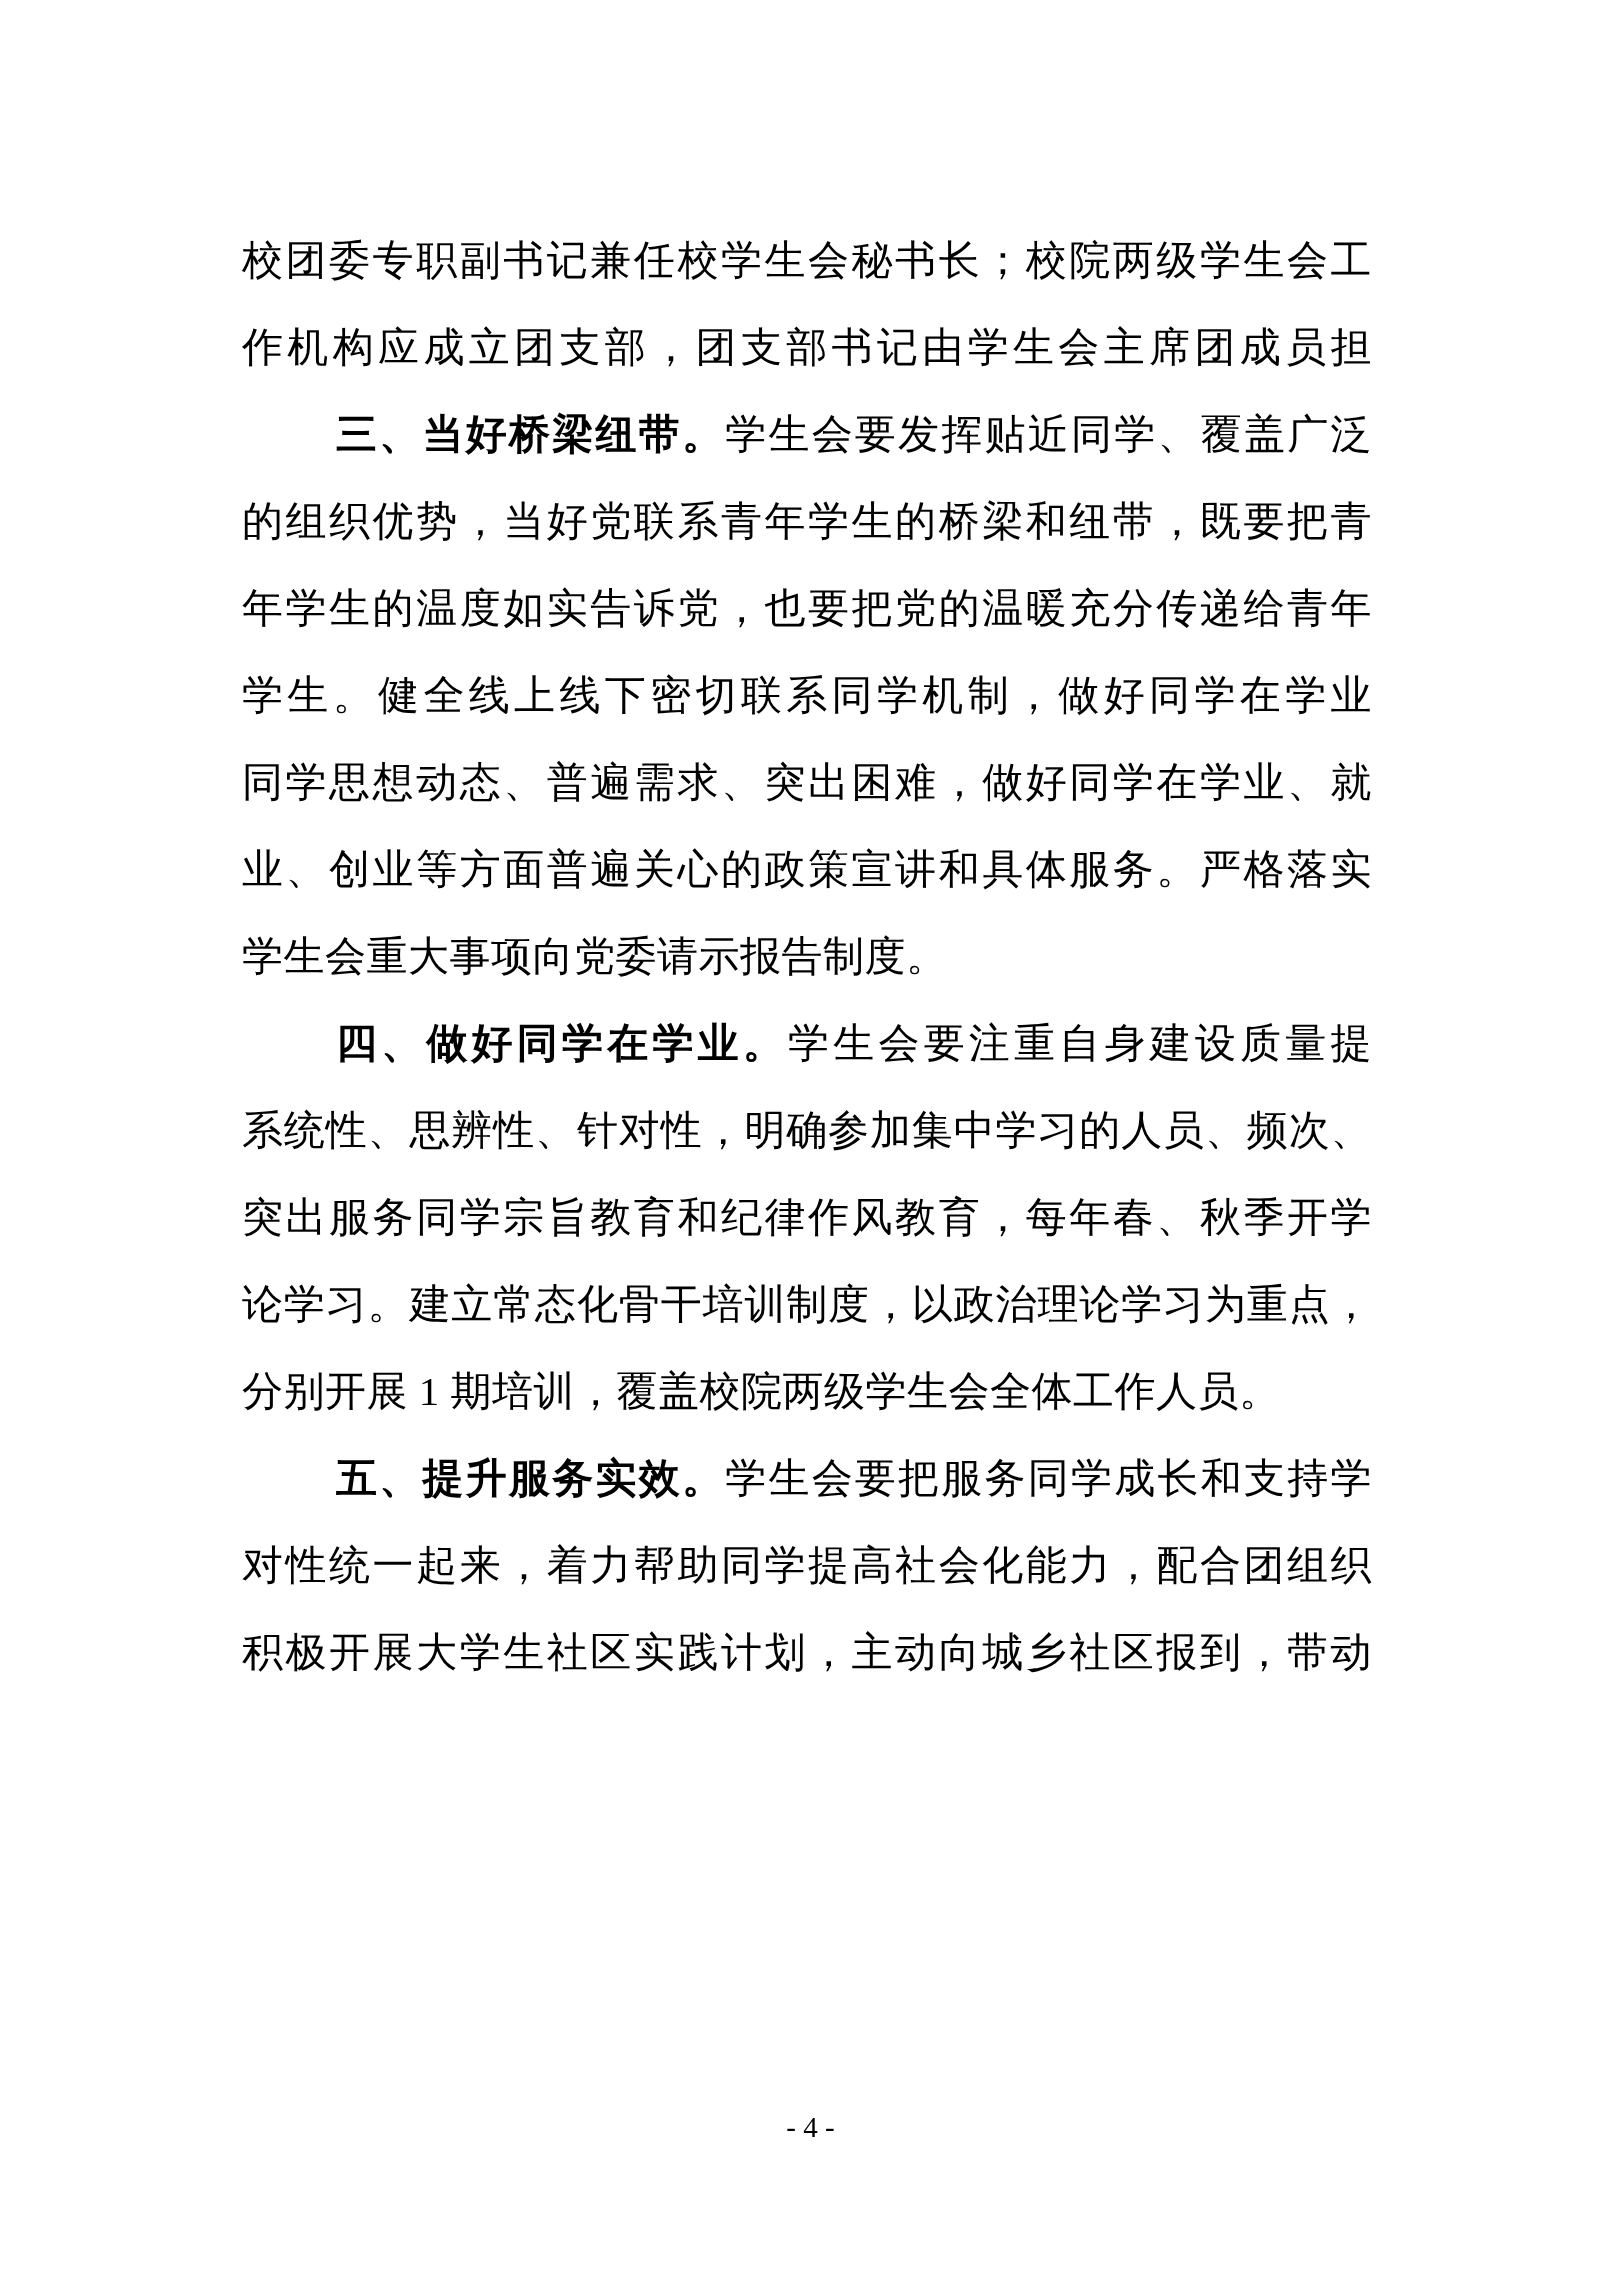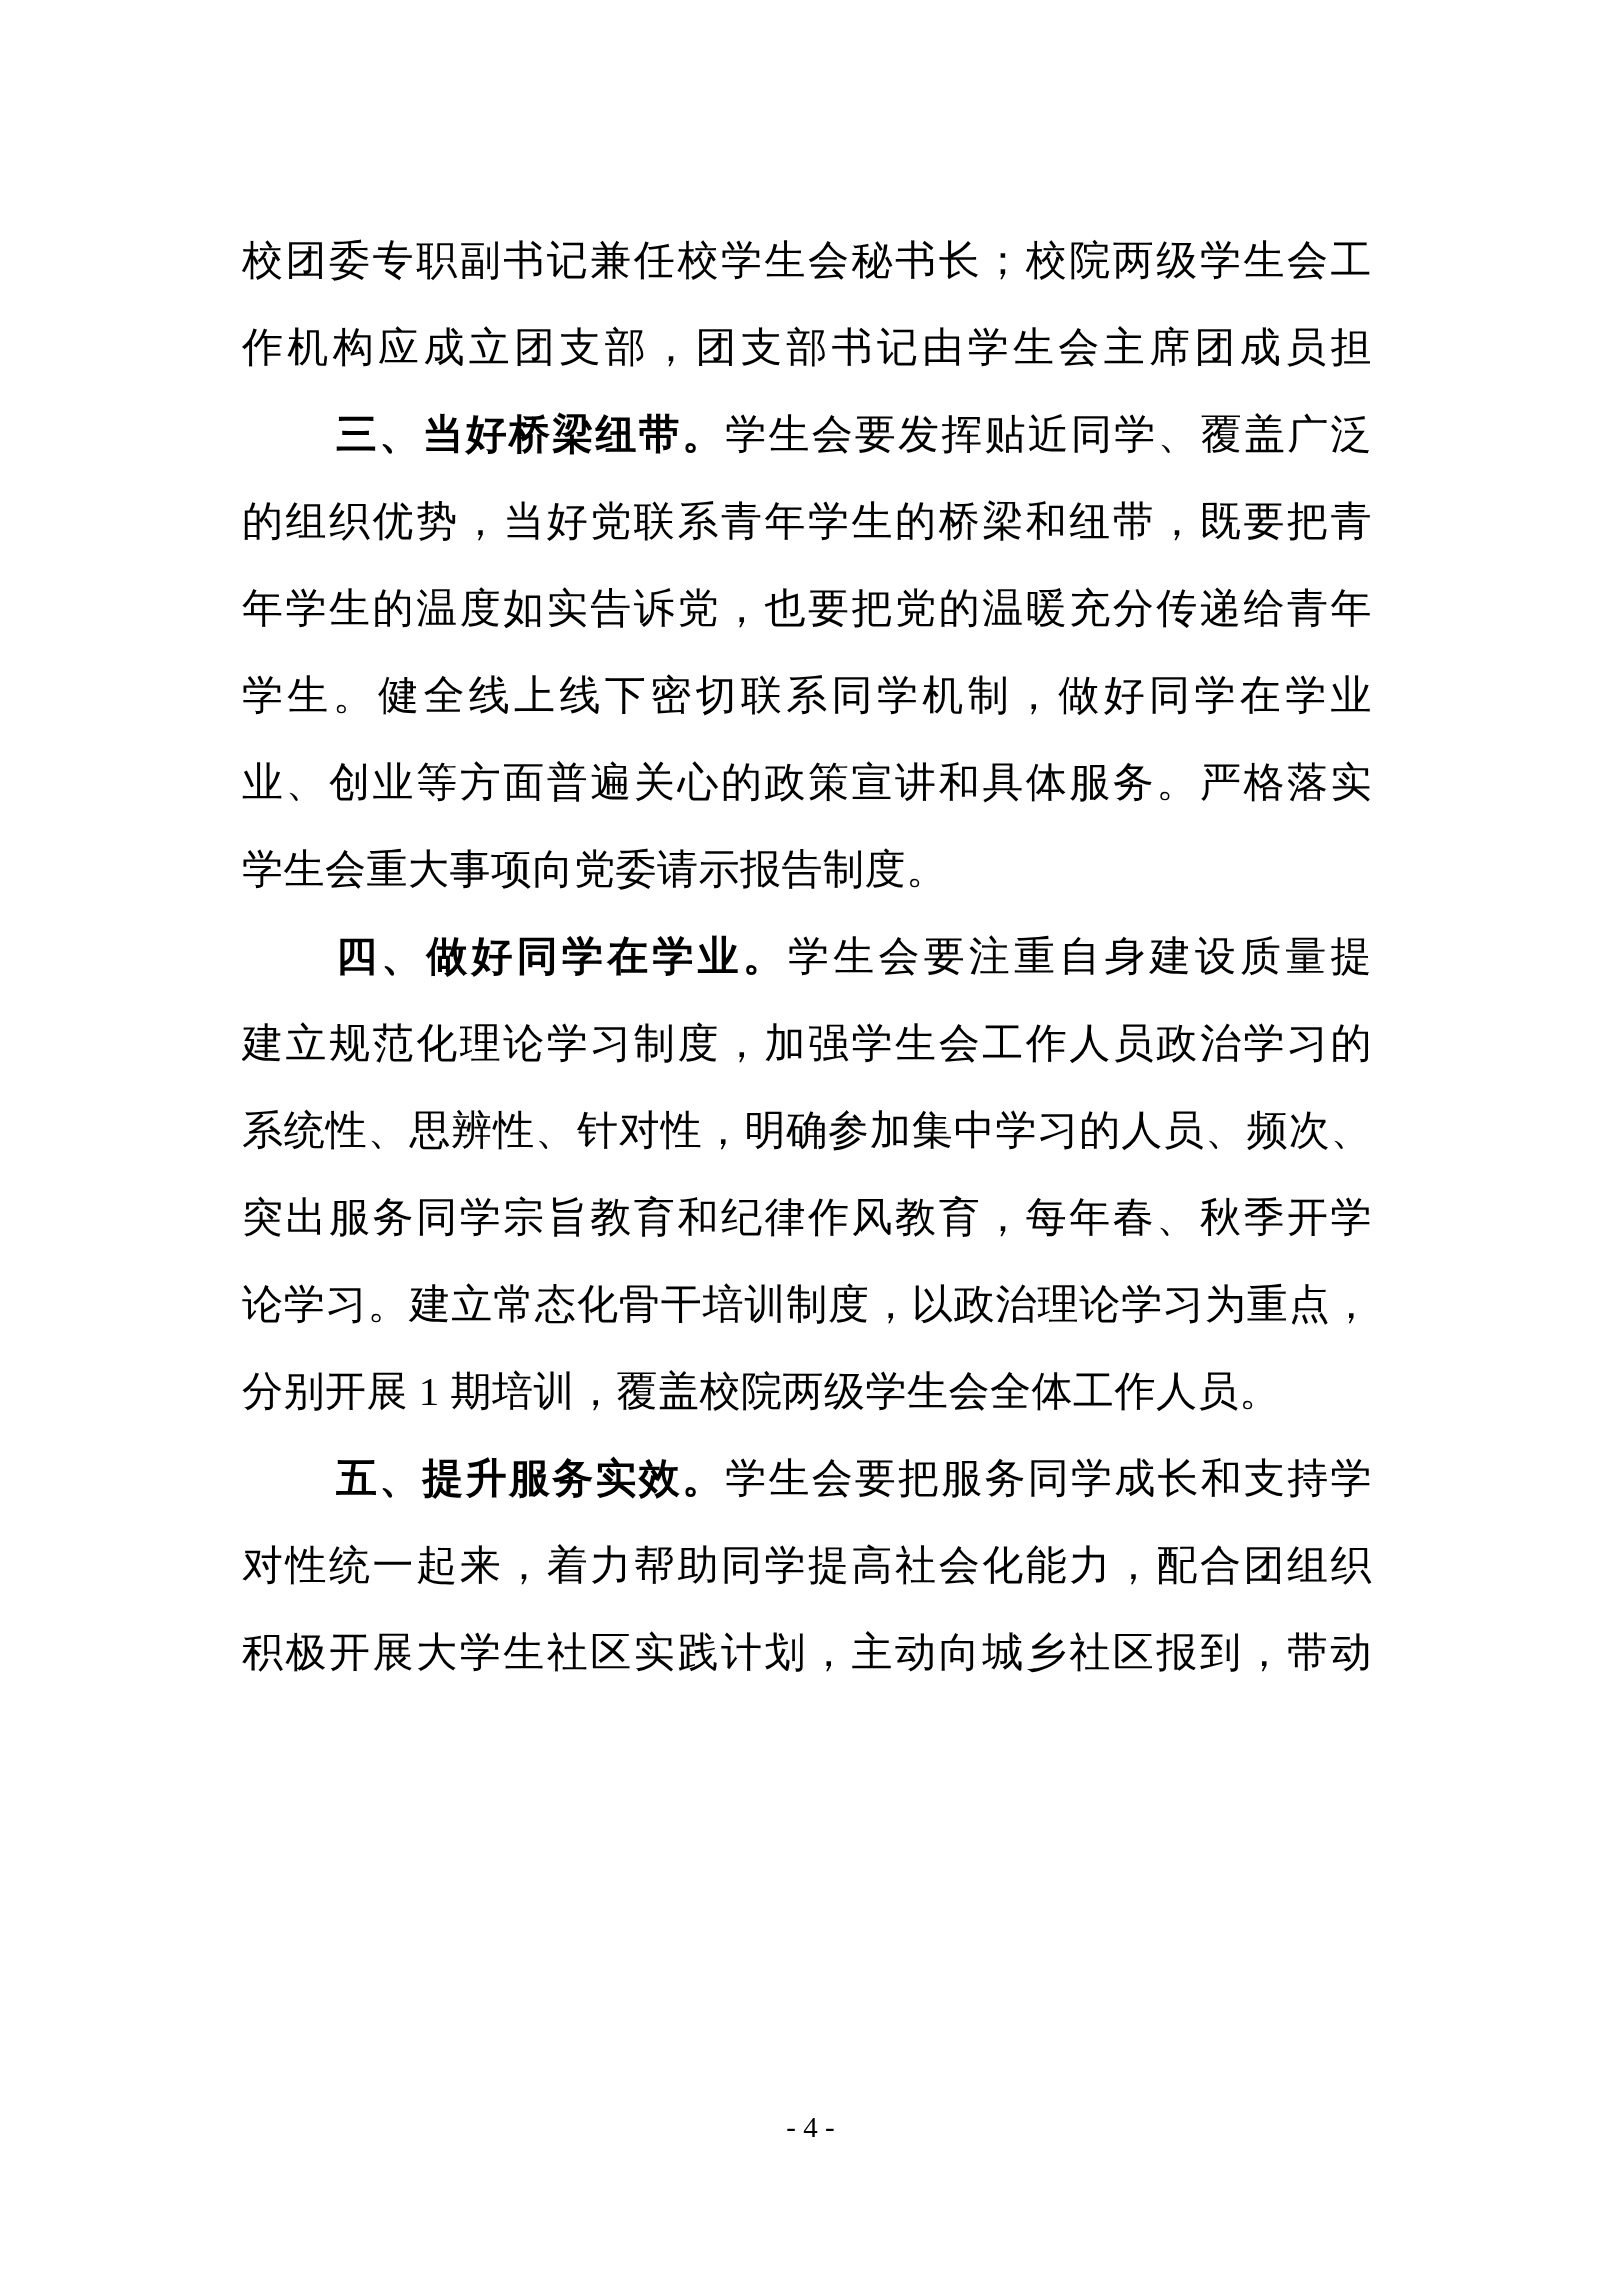--- a/index.html
+++ b/index.html
@@ -68,28 +68,28 @@
 
 
     <div class="line indent"><span class="hd">三、当好桥梁纽带。</span><span>学生会要发挥贴近同学、覆盖广泛</span></div>
 
     <div class="line"><span>的组织优势，当好党联系青年学生的桥梁和纽带，既要把青</span></div>
 
     <div class="line"><span>年学生的温度如实告诉党，也要把党的温暖充分传递给青年</span></div>
 
     <div class="line"><span>学生。健全线上线下密切联系同学机制，做好同学在学业</span></div>
 
+    <div class="line"><span>同学思想动态、普遍需求、突出困难，做好同学在学业、就</span></div>
 
     <div class="line"><span>业、创业等方面普遍关心的政策宣讲和具体服务。严格落实</span></div>
 
     <div class="line para-end"><span>学生会重大事项向党委请示报告制度。</span></div>
 
     <div class="line indent"><span class="hd">四、做好同学在学业。</span><span>学生会要注重自身建设质量提升，</span></div>
 
-    <div class="line"><span>建立规范化理论学习制度，加强学生会工作人员政治学习的</span></div>
 
     <div class="line"><span>系统性、思辨性、针对性，明确参加集中学习的人员、频次、</span></div>
 
 
     <div class="line"><span>突出服务同学宗旨教育和纪律作风教育，每年春、秋季开学</span></div>
 
     <div class="line"><span>论学习。建立常态化骨干培训制度，以政治理论学习为重点，</span></div>
 
     <div class="line para-end"><span>分别开展 1 期培训，覆盖校院两级学生会全体工作人员。</span></div>
 

